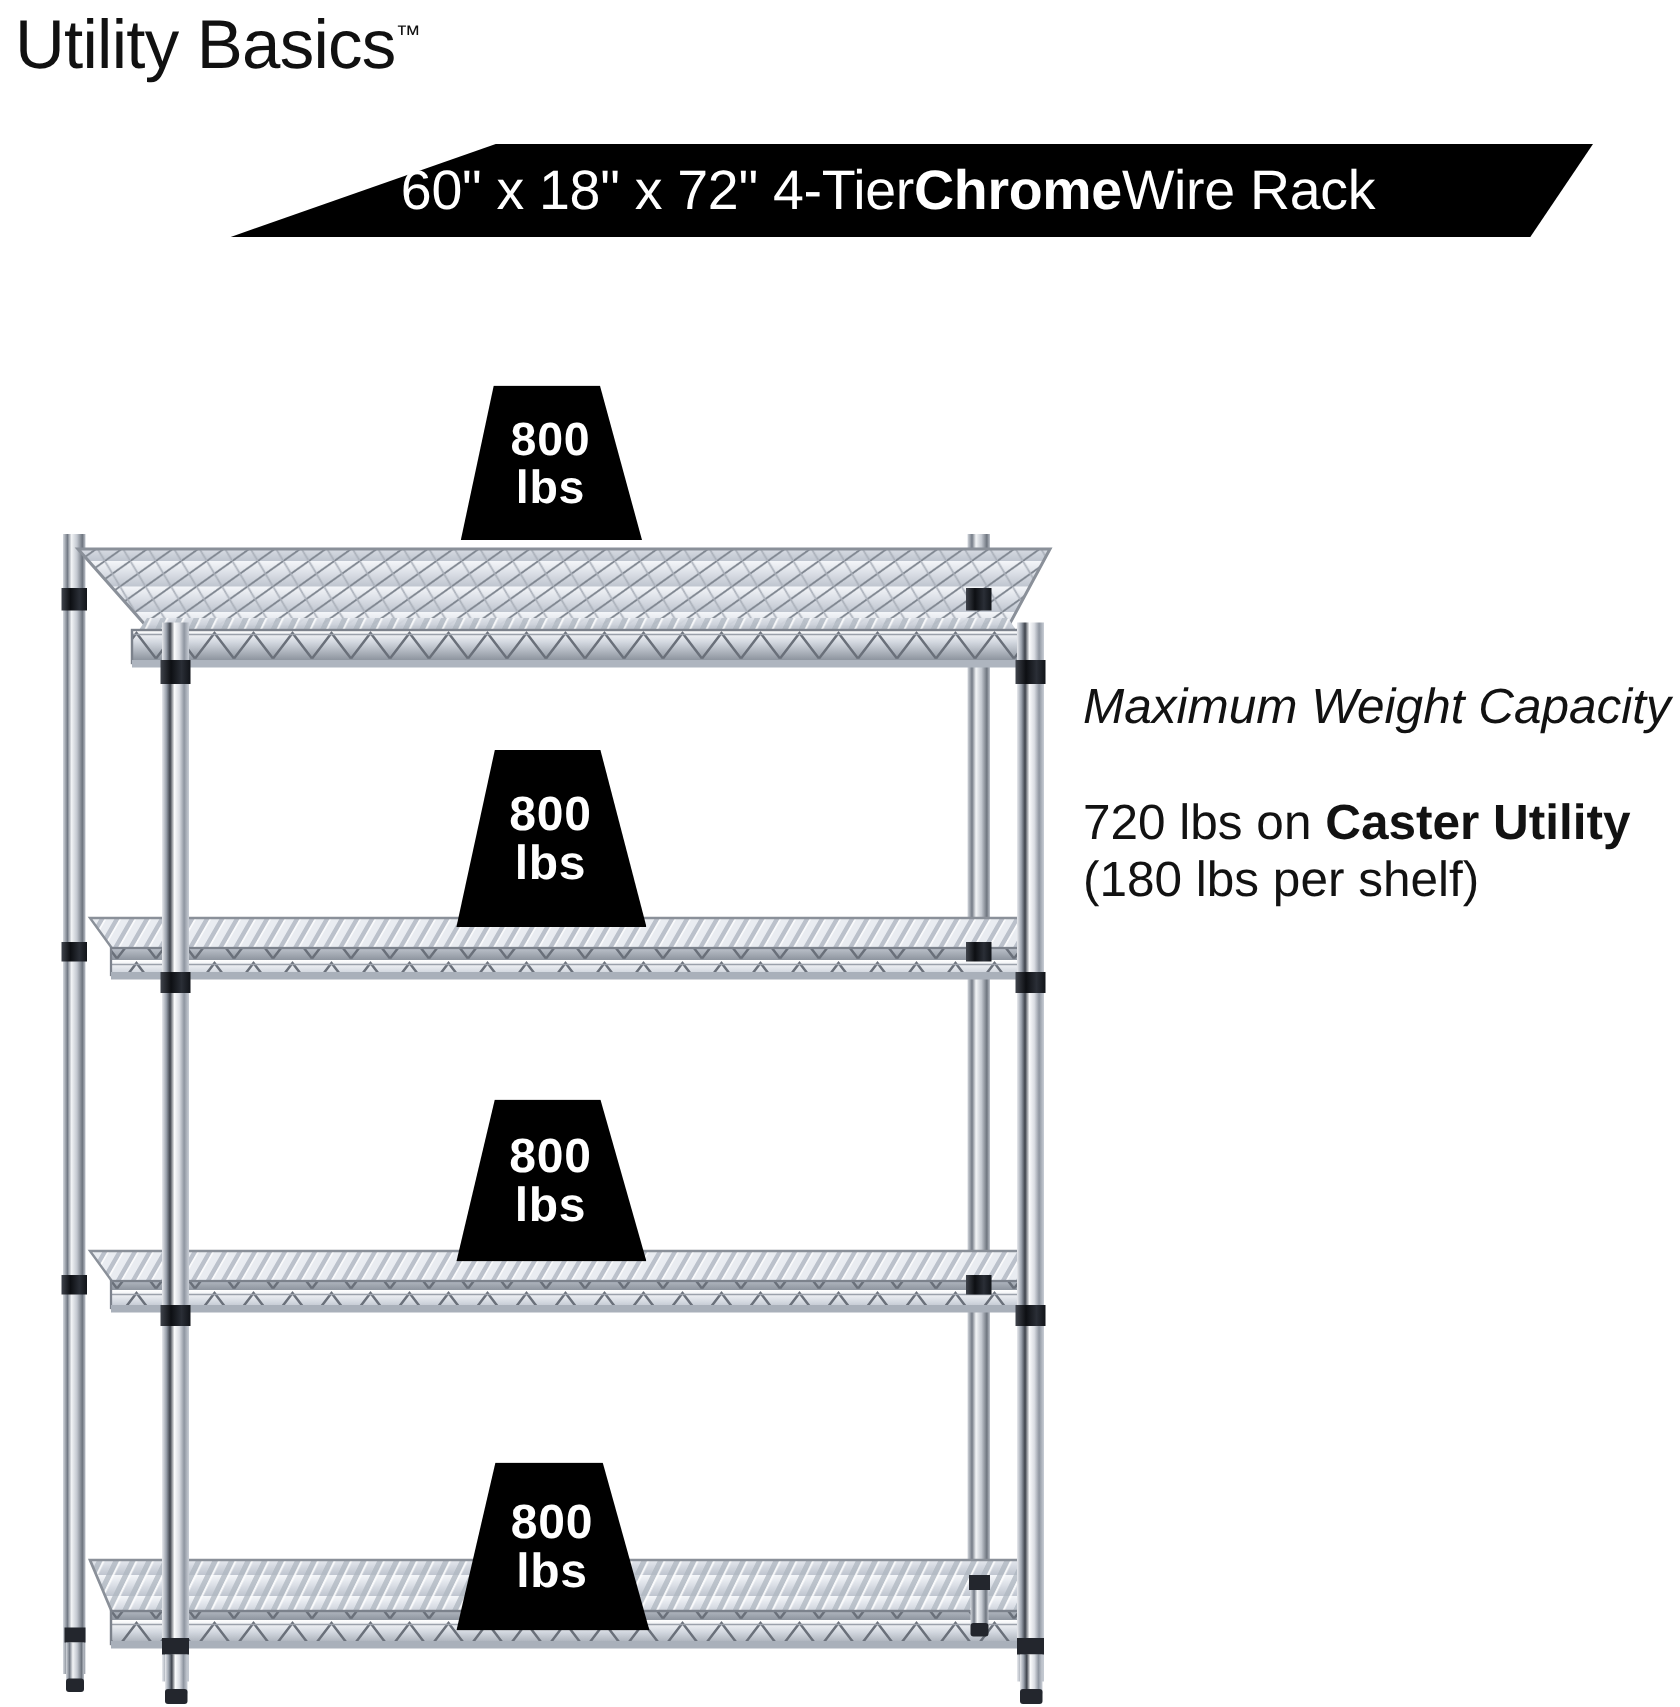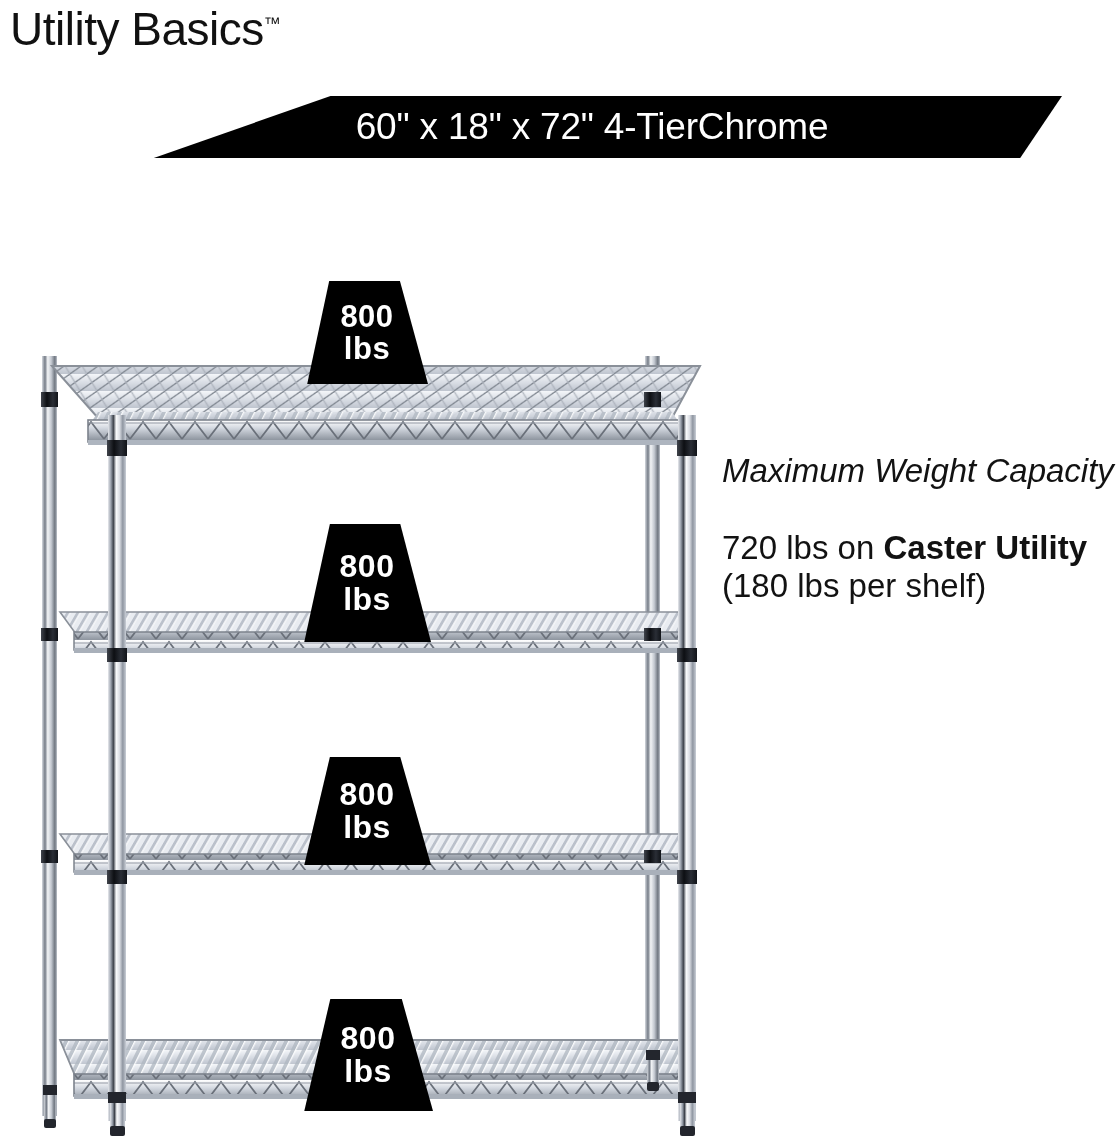--- a/index.html
+++ b/index.html
@@ -52,21 +52,21 @@
     display: flex;
     align-items: center;
     justify-content: center;
     color: #ffffff;
     font-size: 37px;
     font-weight: 400;
     letter-spacing: -0.2px;
     white-space: nowrap;
     padding-left: 10px;
   }
-  .banner-text .b { font-weight: 400; }
+  .banner-text .b { font-weight: 700; }
 
   
   .copy {
     position: absolute;
     left: 722px; top: 452px;
     width: 398px;
   }
   .copy-head {
     font-size: 33px;
     line-height: 1.17;
@@ -93,39 +93,39 @@
     color: #ffffff;
     background: #000000;
     display: flex;
     flex-direction: column;
     align-items: center;
     justify-content: center;
     font-weight: 700;
     line-height: 1.02;
     letter-spacing: 0.5px;
     text-align: center;
-    margin-top: 24px;
   }
   .badge .n { display: block; }
   .badge .u { display: block; }
 </style>
 </head>
 <body>
 
 <div id="page">
 
   <div class="brand">
     <span>Utility Basics</span><span class="tm">™</span>
   </div>
 
   <div class="banner-wrap">
     <div class="banner-shape"></div>
     <div class="banner-text">
       <span>60" x 18" x 72" 4-Tier </span>
         <span class="b">Chrome</span>
+        <span> Wire Rack</span>
     </div>
   </div>
 
   <svg class="rack" viewBox="0 0 1120 1138">
     <defs>
       <linearGradient id="postG" x1="0" y1="0" x2="1" y2="0">
         <stop offset="0%" stop-color="#E8EAEE"></stop>
         <stop offset="16%" stop-color="#9AA1AC"></stop>
         <stop offset="30%" stop-color="#3E434C"></stop>
         <stop offset="46%" stop-color="#FAFBFC"></stop>

